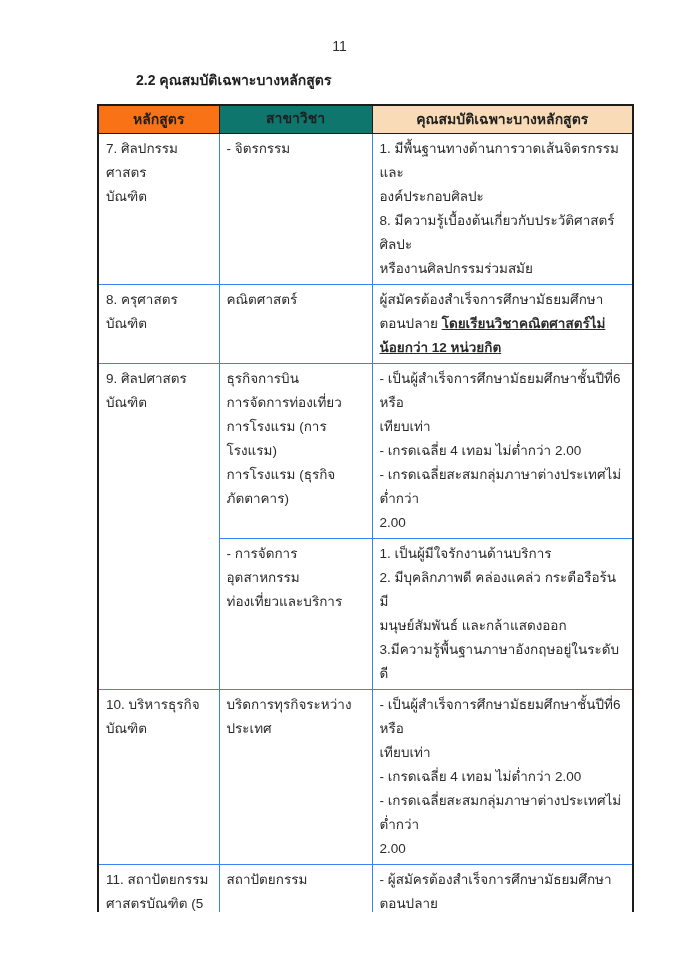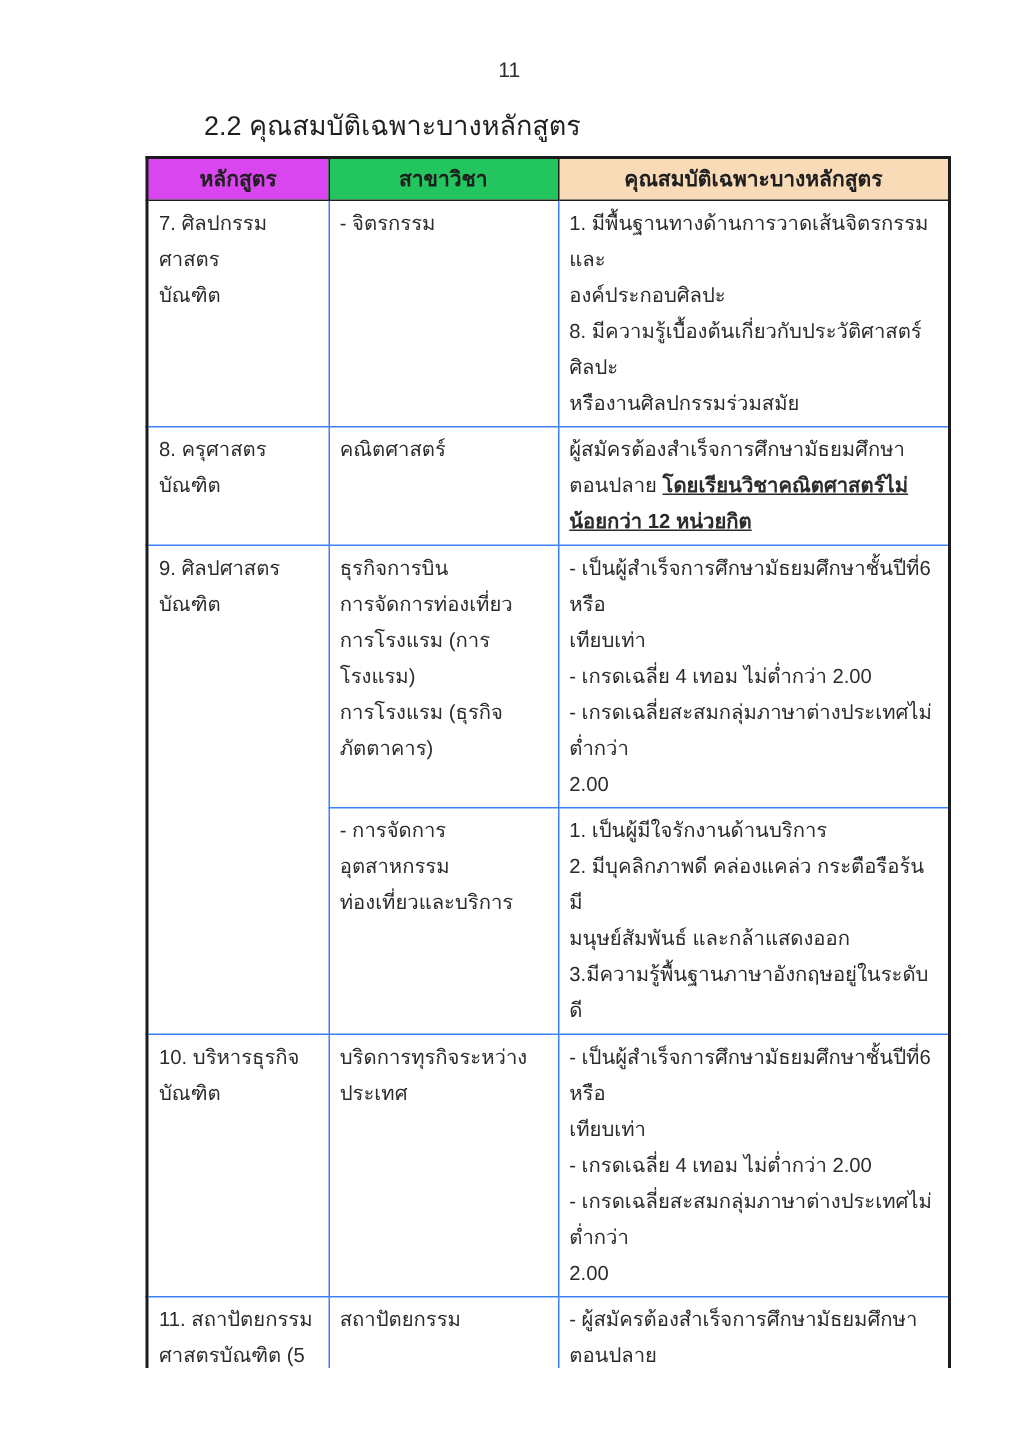--- a/index.html
+++ b/index.html
@@ -19,22 +19,22 @@
     left: 0;
     right: 0;
     text-align: center;
     font-size: 14px;
     color: #2b2b2b;
   }
   .section-heading {
     position: absolute;
     top: 69px;
     left: 136px;
-    font-size: 18px;
-    font-weight: normal;
+    font-size: 14px;
+    font-weight: bold;
     color: #1f1f1f;
   }
   table.programs-table {
     position: absolute;
     top: 104px;
     left: 97px;
     width: 535px;
     table-layout: fixed;
     border-collapse: collapse;
     border: 2px solid #1c1c1c;
@@ -73,22 +73,22 @@
   <div class="section-heading">2.2 คุณสมบัติเฉพาะบางหลักสูตร</div>
 
   <table class="programs-table">
     <colgroup>
       <col style="width:121px">
       <col style="width:153px">
       <col style="width:261px">
     </colgroup>
     <thead>
       <tr>
-        <th style="background: #d946ef; margin-left: 43px;">หลักสูตร</th>
-        <th style="background: #22c55e;">สาขาวิชา</th>
+        <th style="background: #f97316; margin-left: 43px;">หลักสูตร</th>
+        <th style="background: #0f766e; font-family: Liberation Serif, serif;">สาขาวิชา</th>
         <th style="background: rgb(249, 219, 184);">คุณสมบัติเฉพาะบางหลักสูตร</th>
       </tr>
     </thead>
     <tbody>
       <tr style="height:97px;">
         <td>7. ศิลปกรรมศาสตร
 บัณฑิต</td>
         <td>- จิตรกรรม</td>
         <td>1. มีพื้นฐานทางด้านการวาดเส้นจิตรกรรม และ
 องค์ประกอบศิลปะ

